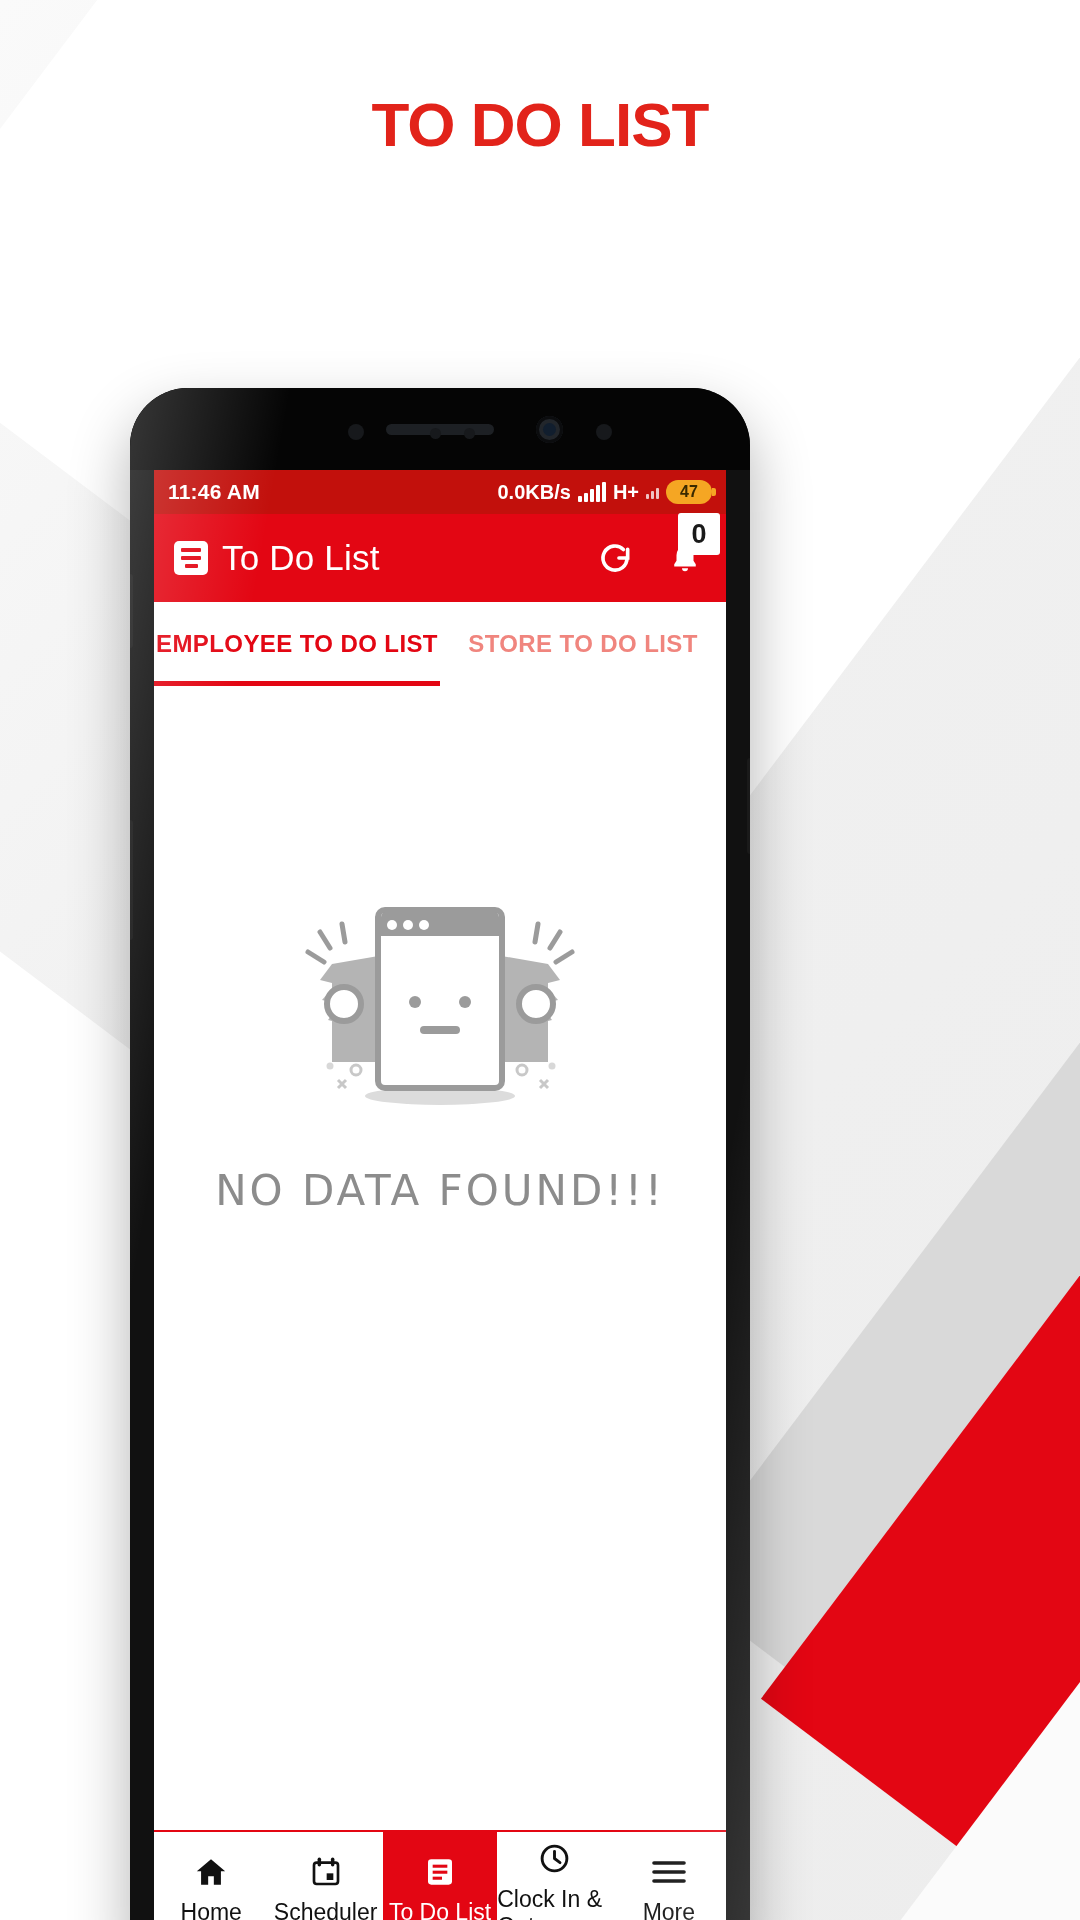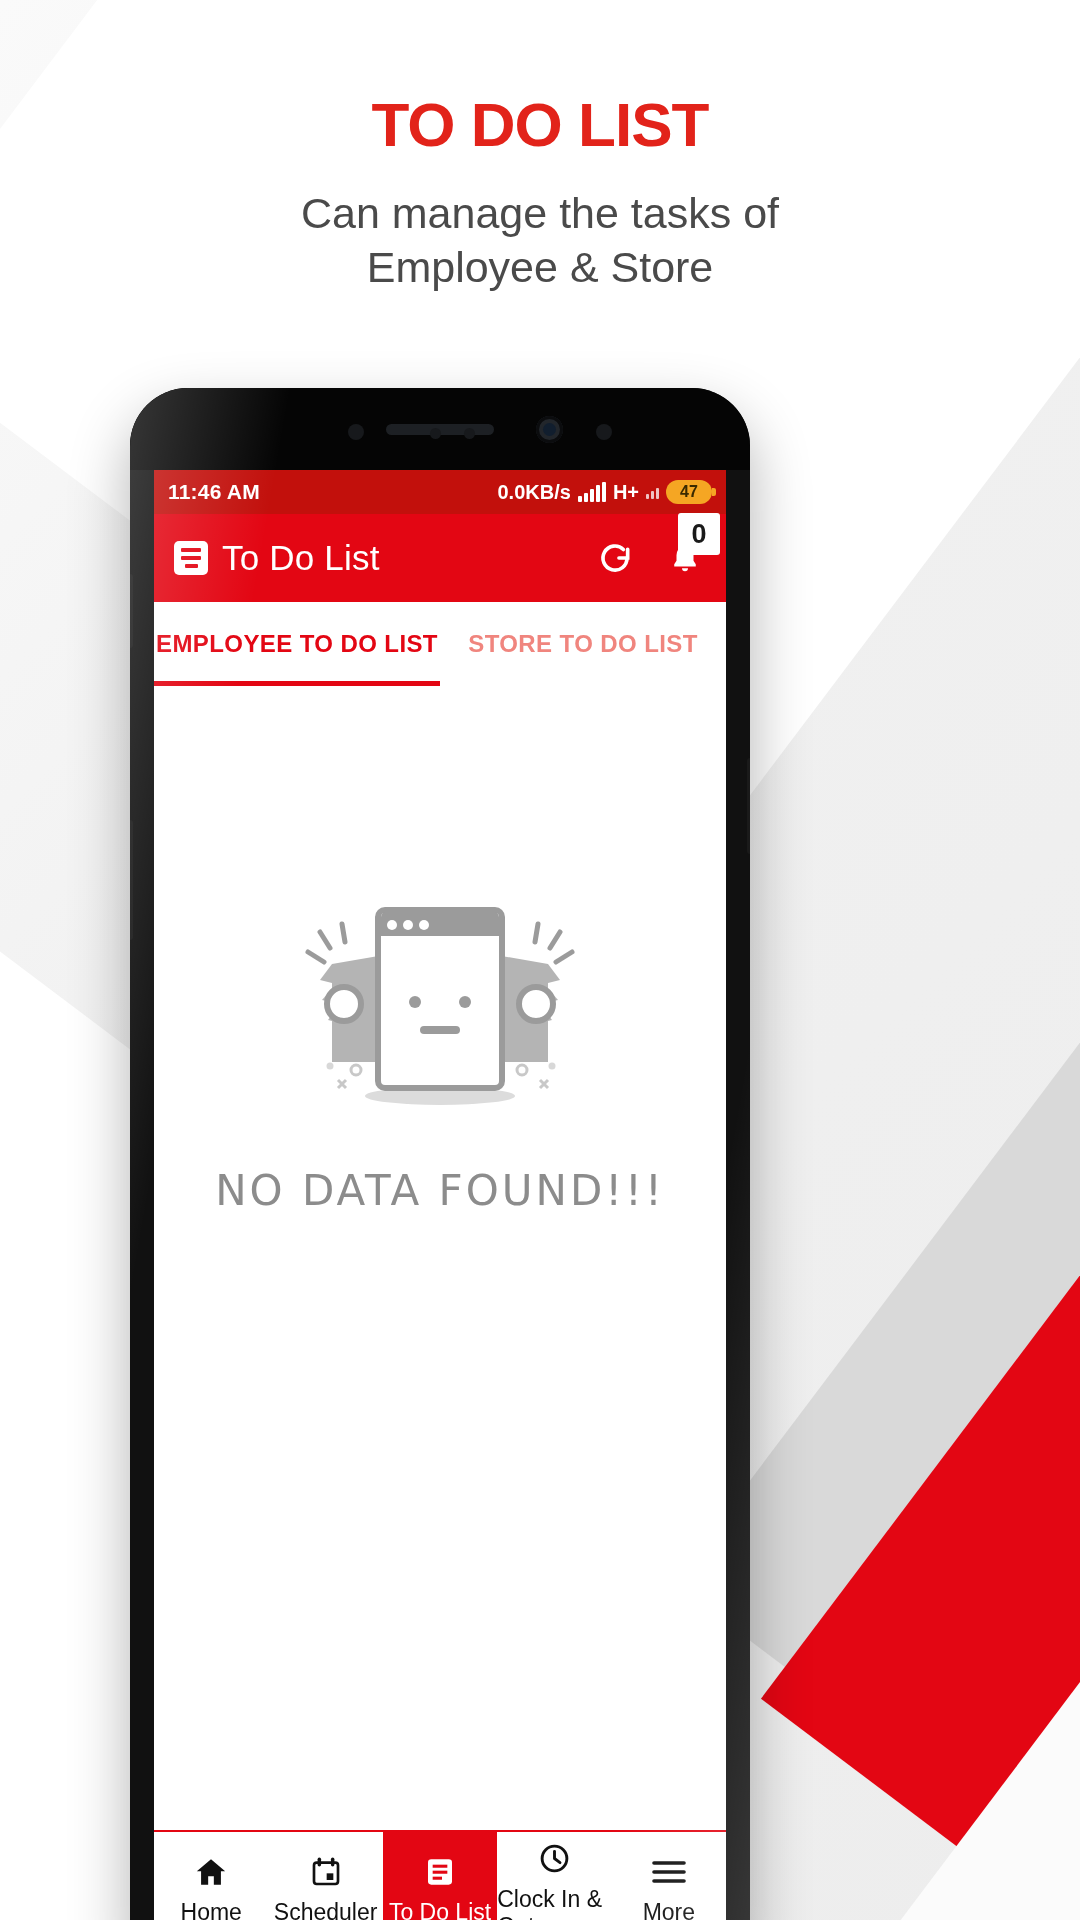--- a/index.html
+++ b/index.html
@@ -215,24 +215,20 @@
   <div class="bg-base"></div>
   <div class="bg-diag-tr"></div>
   <div class="bg-diag-bl"></div>
   <div class="bg-gray-br"></div>
   <div class="bg-red-br"></div>
   <div class="bg-white-br"></div>
 </div>
 
 <div class="headline-wrap">
   <div class="headline">TO DO LIST</div>
-  <div class="subhead">
-    <div>Can manage the tasks of</div>
-    <div>Employee &amp; Store</div>
-  </div>
 </div>
 
 <div class="phone">
   <div class="phone-gloss"></div>
 
   <div class="phone-sensors">
     <div class="sp-speaker"></div>
     <div class="sensor sp-cam"></div>
     <div class="sensor sp-d1"></div>
     <div class="sensor sp-d2"></div>

